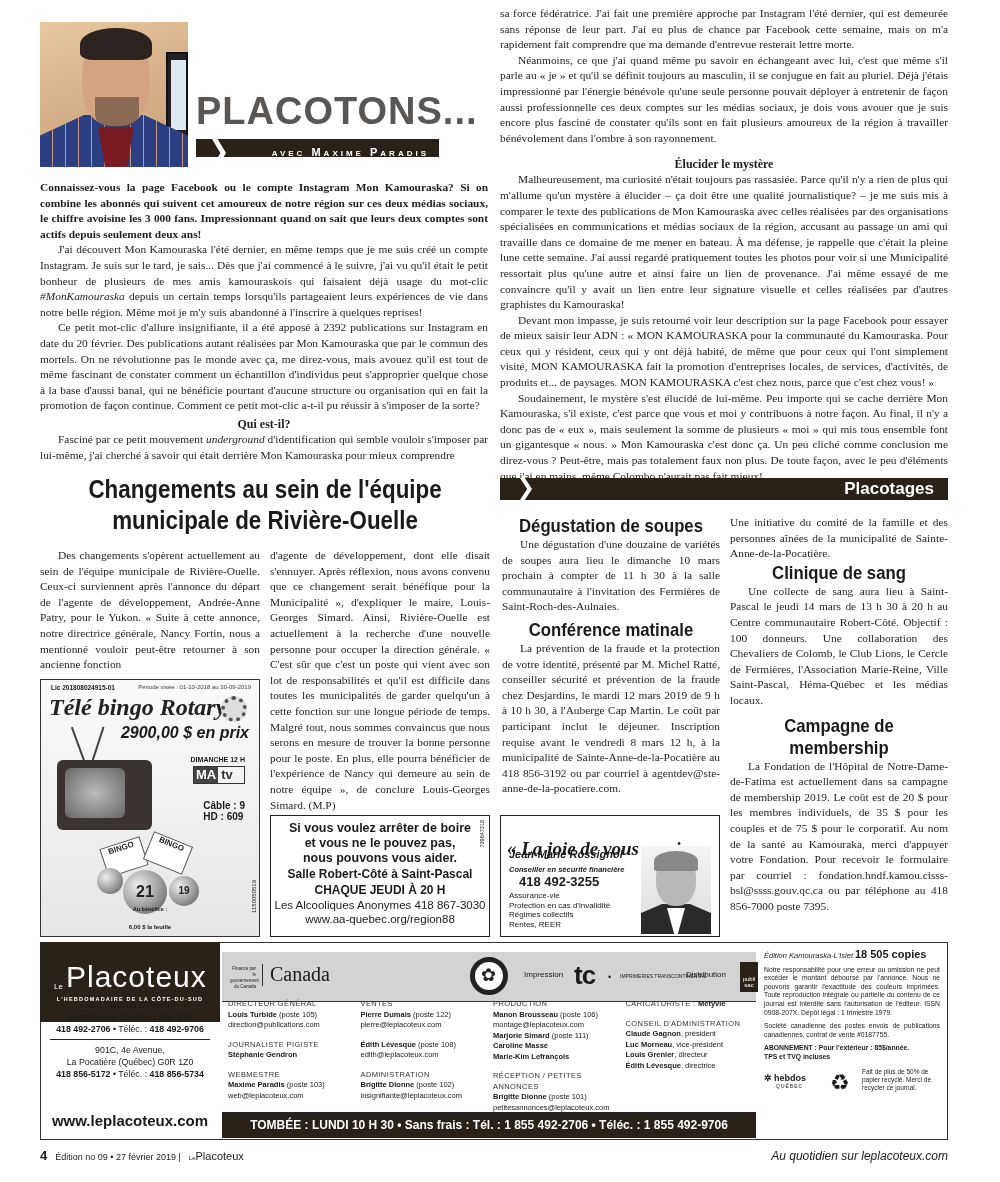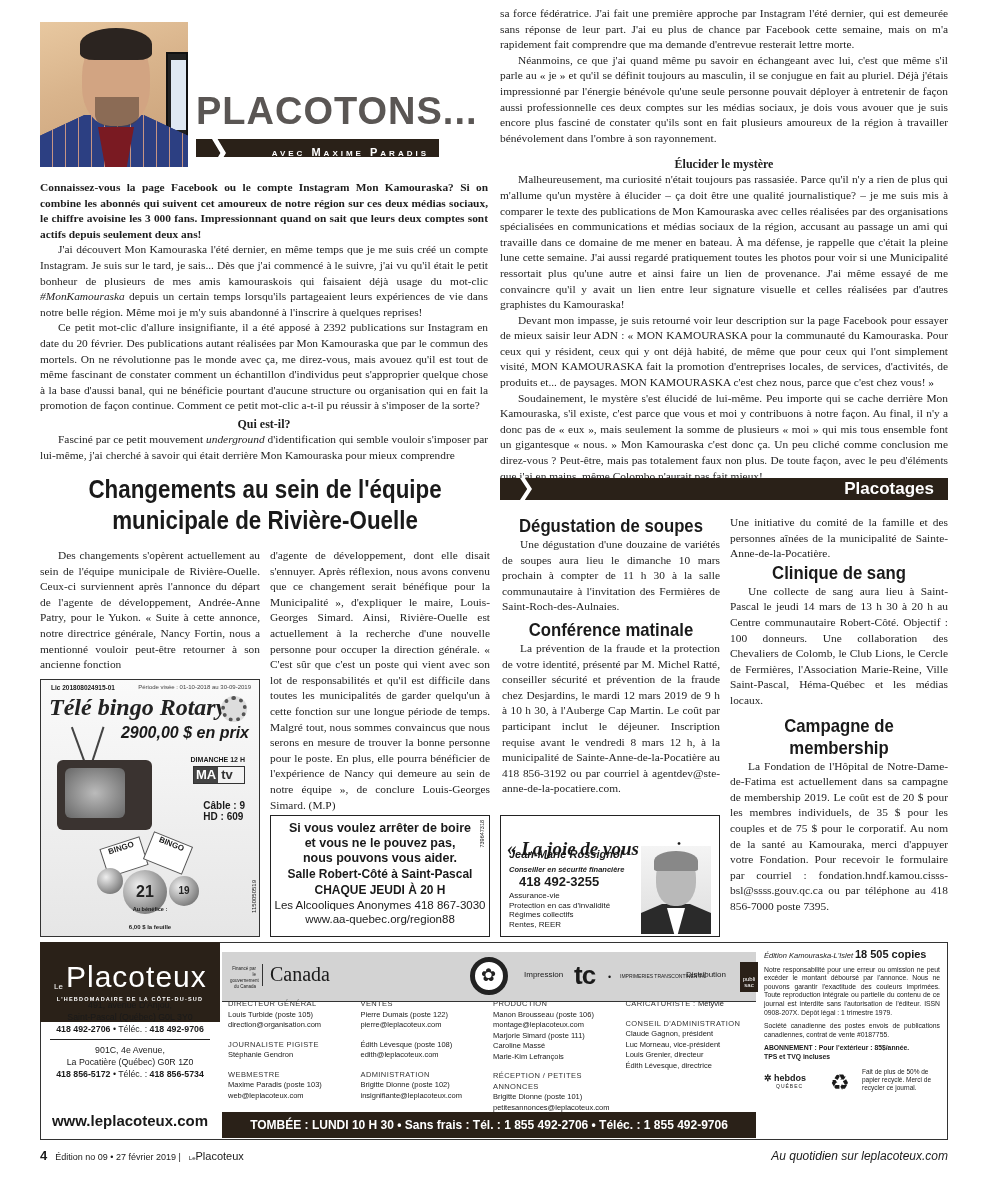--- a/index.html
+++ b/index.html
@@ -107,21 +107,21 @@
   .sponsors .imp { position: absolute; left: 302px; top: 18px; font-size: 8px; }
   .sponsors .tc { position: absolute; left: 352px; top: 8px; font-size: 26px; font-weight: bold; letter-spacing: -1px; }
   .sponsors .tcdot { position: absolute; left: 386px; top: 20px; font-size: 9px; }
   .sponsors .tcname { position: absolute; left: 398px; top: 21px; font-size: 5px; line-height: 6px; }
   .sponsors .dist { position: absolute; left: 464px; top: 18px; font-size: 8px; }
   .sponsors .publi { position: absolute; left: 518px; top: 10px; width: 18px; height: 30px; background: #2a2118; color: #fff; font-size: 6px; text-align: center; padding-top: 14px; }
 
   .staff { left: 228px; top: 999px; width: 530px; font-family: "Liberation Sans", sans-serif; font-size: 7.5px; line-height: 10.5px; display: flex; }
   .staff .col { width: 133px; }
   .staff .role { color: #333; letter-spacing: .4px; }
-  .staff .nm { font-weight: normal; }
+  .staff .nm { font-weight: bold; }
   .staff .gap { height: 9px; }
 
   .tombee { left: 222px; top: 1112px; width: 534px; height: 26px; background: #2a2118; color: #fff; font-family: "Liberation Sans", sans-serif; font-weight: bold; font-size: 12px; text-align: center; line-height: 26px; }
 
   .legal { left: 760px; top: 944px; width: 186px; font-family: "Liberation Sans", sans-serif; font-size: 6.8px; line-height: 8.6px; text-align: justify; padding: 6px 6px 0 4px; }
   .legal .ed { font-style: italic; font-size: 7.5px; }
   .legal .copies { font-weight: bold; font-size: 11px; }
   .legal p { margin-top: 5px; }
   .legal .sub { font-weight: bold; }
   .legal .icons { position: relative; height: 42px; margin-top: 6px; }
@@ -280,21 +280,21 @@
   <span class="tcdot">•</span>
   <span class="tcname">IMPRIMERIES TRANSCONTINENTAL</span>
   <span class="dist">Distribution</span>
   <span class="publi">publi sac</span>
 </div>
 
 <div class="abs staff">
   <div class="col">
     <div class="role">DIRECTEUR GÉNÉRAL</div>
     <div><span class="nm">Louis Turbide</span><span> (poste 105)</span></div>
-    <div>direction@organisation.com</div>
+    <div>direction@publications.com</div>
     <div class="gap"></div>
     <div class="role">JOURNALISTE PIGISTE</div>
     <div class="nm">Stéphanie Gendron</div>
     <div class="gap"></div>
     <div class="role">WEBMESTRE</div>
     <div><span class="nm">Maxime Paradis</span><span> (poste 103)</span></div>
     <div>web@leplacoteux.com</div>
   </div>
   <div class="col">
     <div class="role">VENTES</div>

